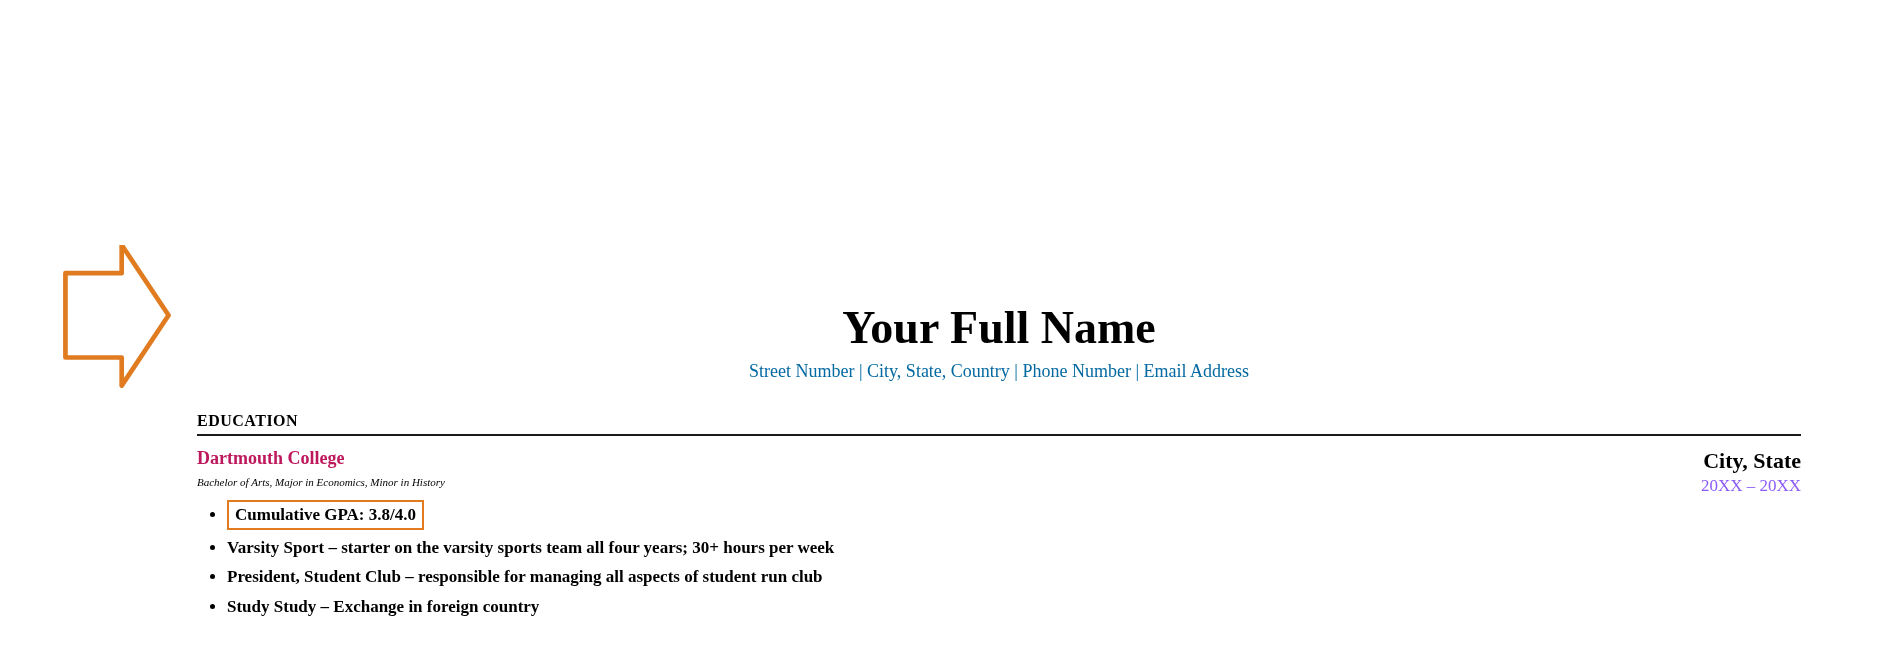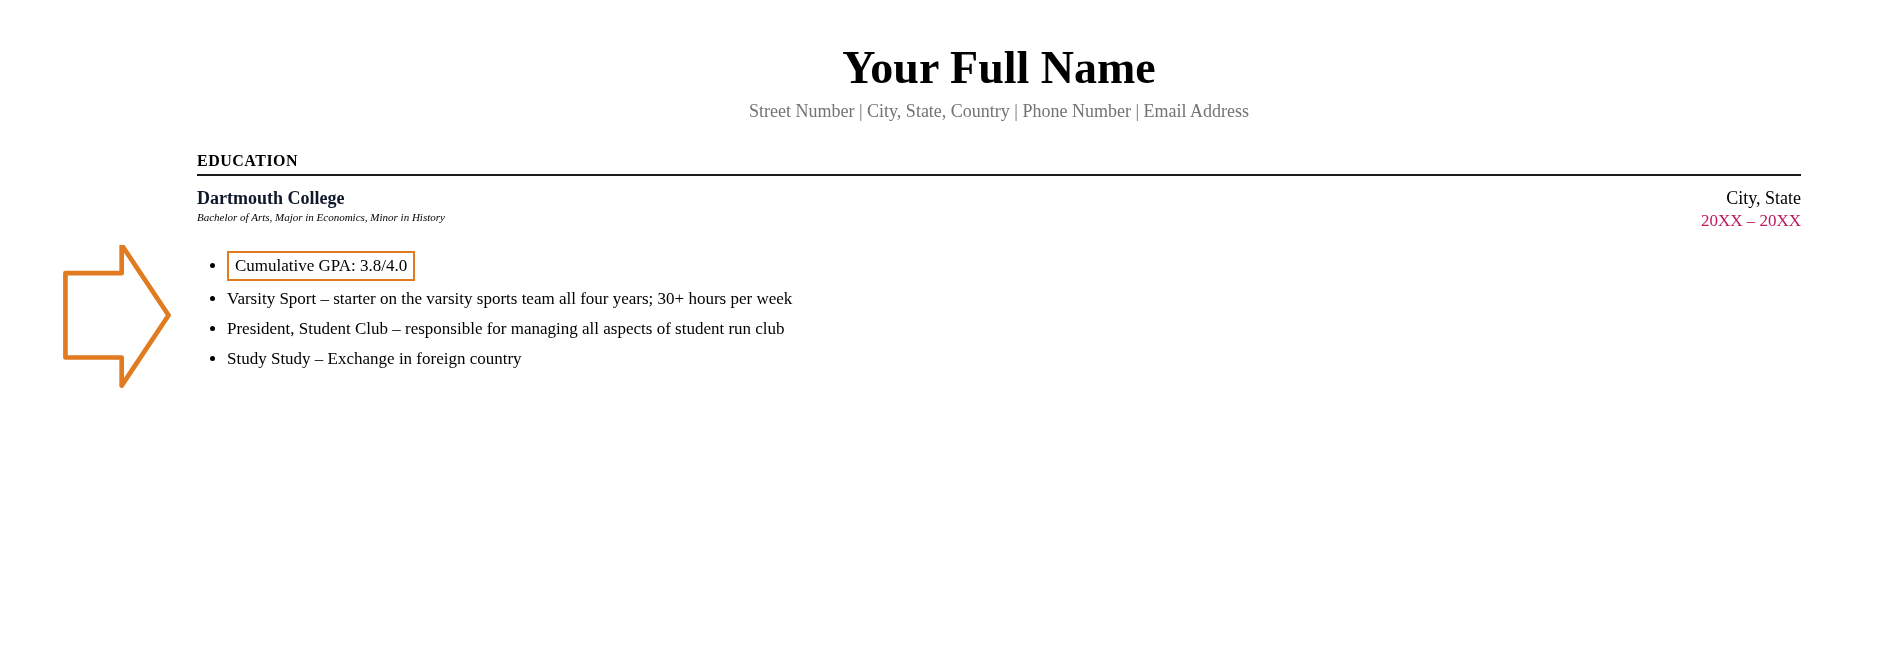--- a/index.html
+++ b/index.html
@@ -14,21 +14,21 @@
       width: 1898px;
       min-height: 645px;
       display: flex;
       align-items: center;
       justify-content: center;
     }
 
     .page-wrapper {
       display: flex;
       flex-direction: row;
-      align-items: flex-start;
+      align-items: flex-end;
       width: 1824px;
       min-height: 645px;
       padding: 20px 0;
       position: relative;
     }
 
     
     .arrow-container {
       position: absolute;
       left: 20px;
@@ -61,21 +61,21 @@
     .resume-name {
       font-size: 46px;
       font-weight: bold;
       color: #000;
       line-height: 1.2;
       margin-bottom: 6px;
     }
 
     .resume-contact {
       font-size: 18px;
-      color: #737373;
+      color: #0369a1;
       font-family: Georgia, serif;
     }
 
     .resume-section {
       margin-top: 30px;
     }
 
     .section-title {
       font-size: 16px;
       font-weight: bold;
@@ -103,46 +103,47 @@
     }
 
     .edu-right {
       text-align: right;
       min-width: 200px;
     }
 
     .college-name {
       font-size: 18px;
       font-weight: bold;
-      color: #0f172a;
+      color: #be185d;
     }
 
     .college-location {
-      font-size: 18px;
-      font-weight: normal;
+      font-size: 22px;
+      font-weight: bold;
       color: #000;
     }
 
     .degree-line {
       font-size: 11px;
       font-style: italic;
       color: #000;
       margin-top: 2px;
     }
 
     .date-range {
       font-size: 17px;
-      color: #be185d;
+      color: #8b5cf6;
       margin-top: 2px;
     }
 
     .bullet-list {
-      margin-top: 20px;
+      margin-top: 4px;
       padding-left: 30px;
       list-style-type: disc;
+      font-weight: bold;
     }
 
     .bullet-list li {
       font-size: 17px;
       color: #000;
       margin-bottom: 6px;
       line-height: 1.4;
     }
 
     .gpa-highlight {

